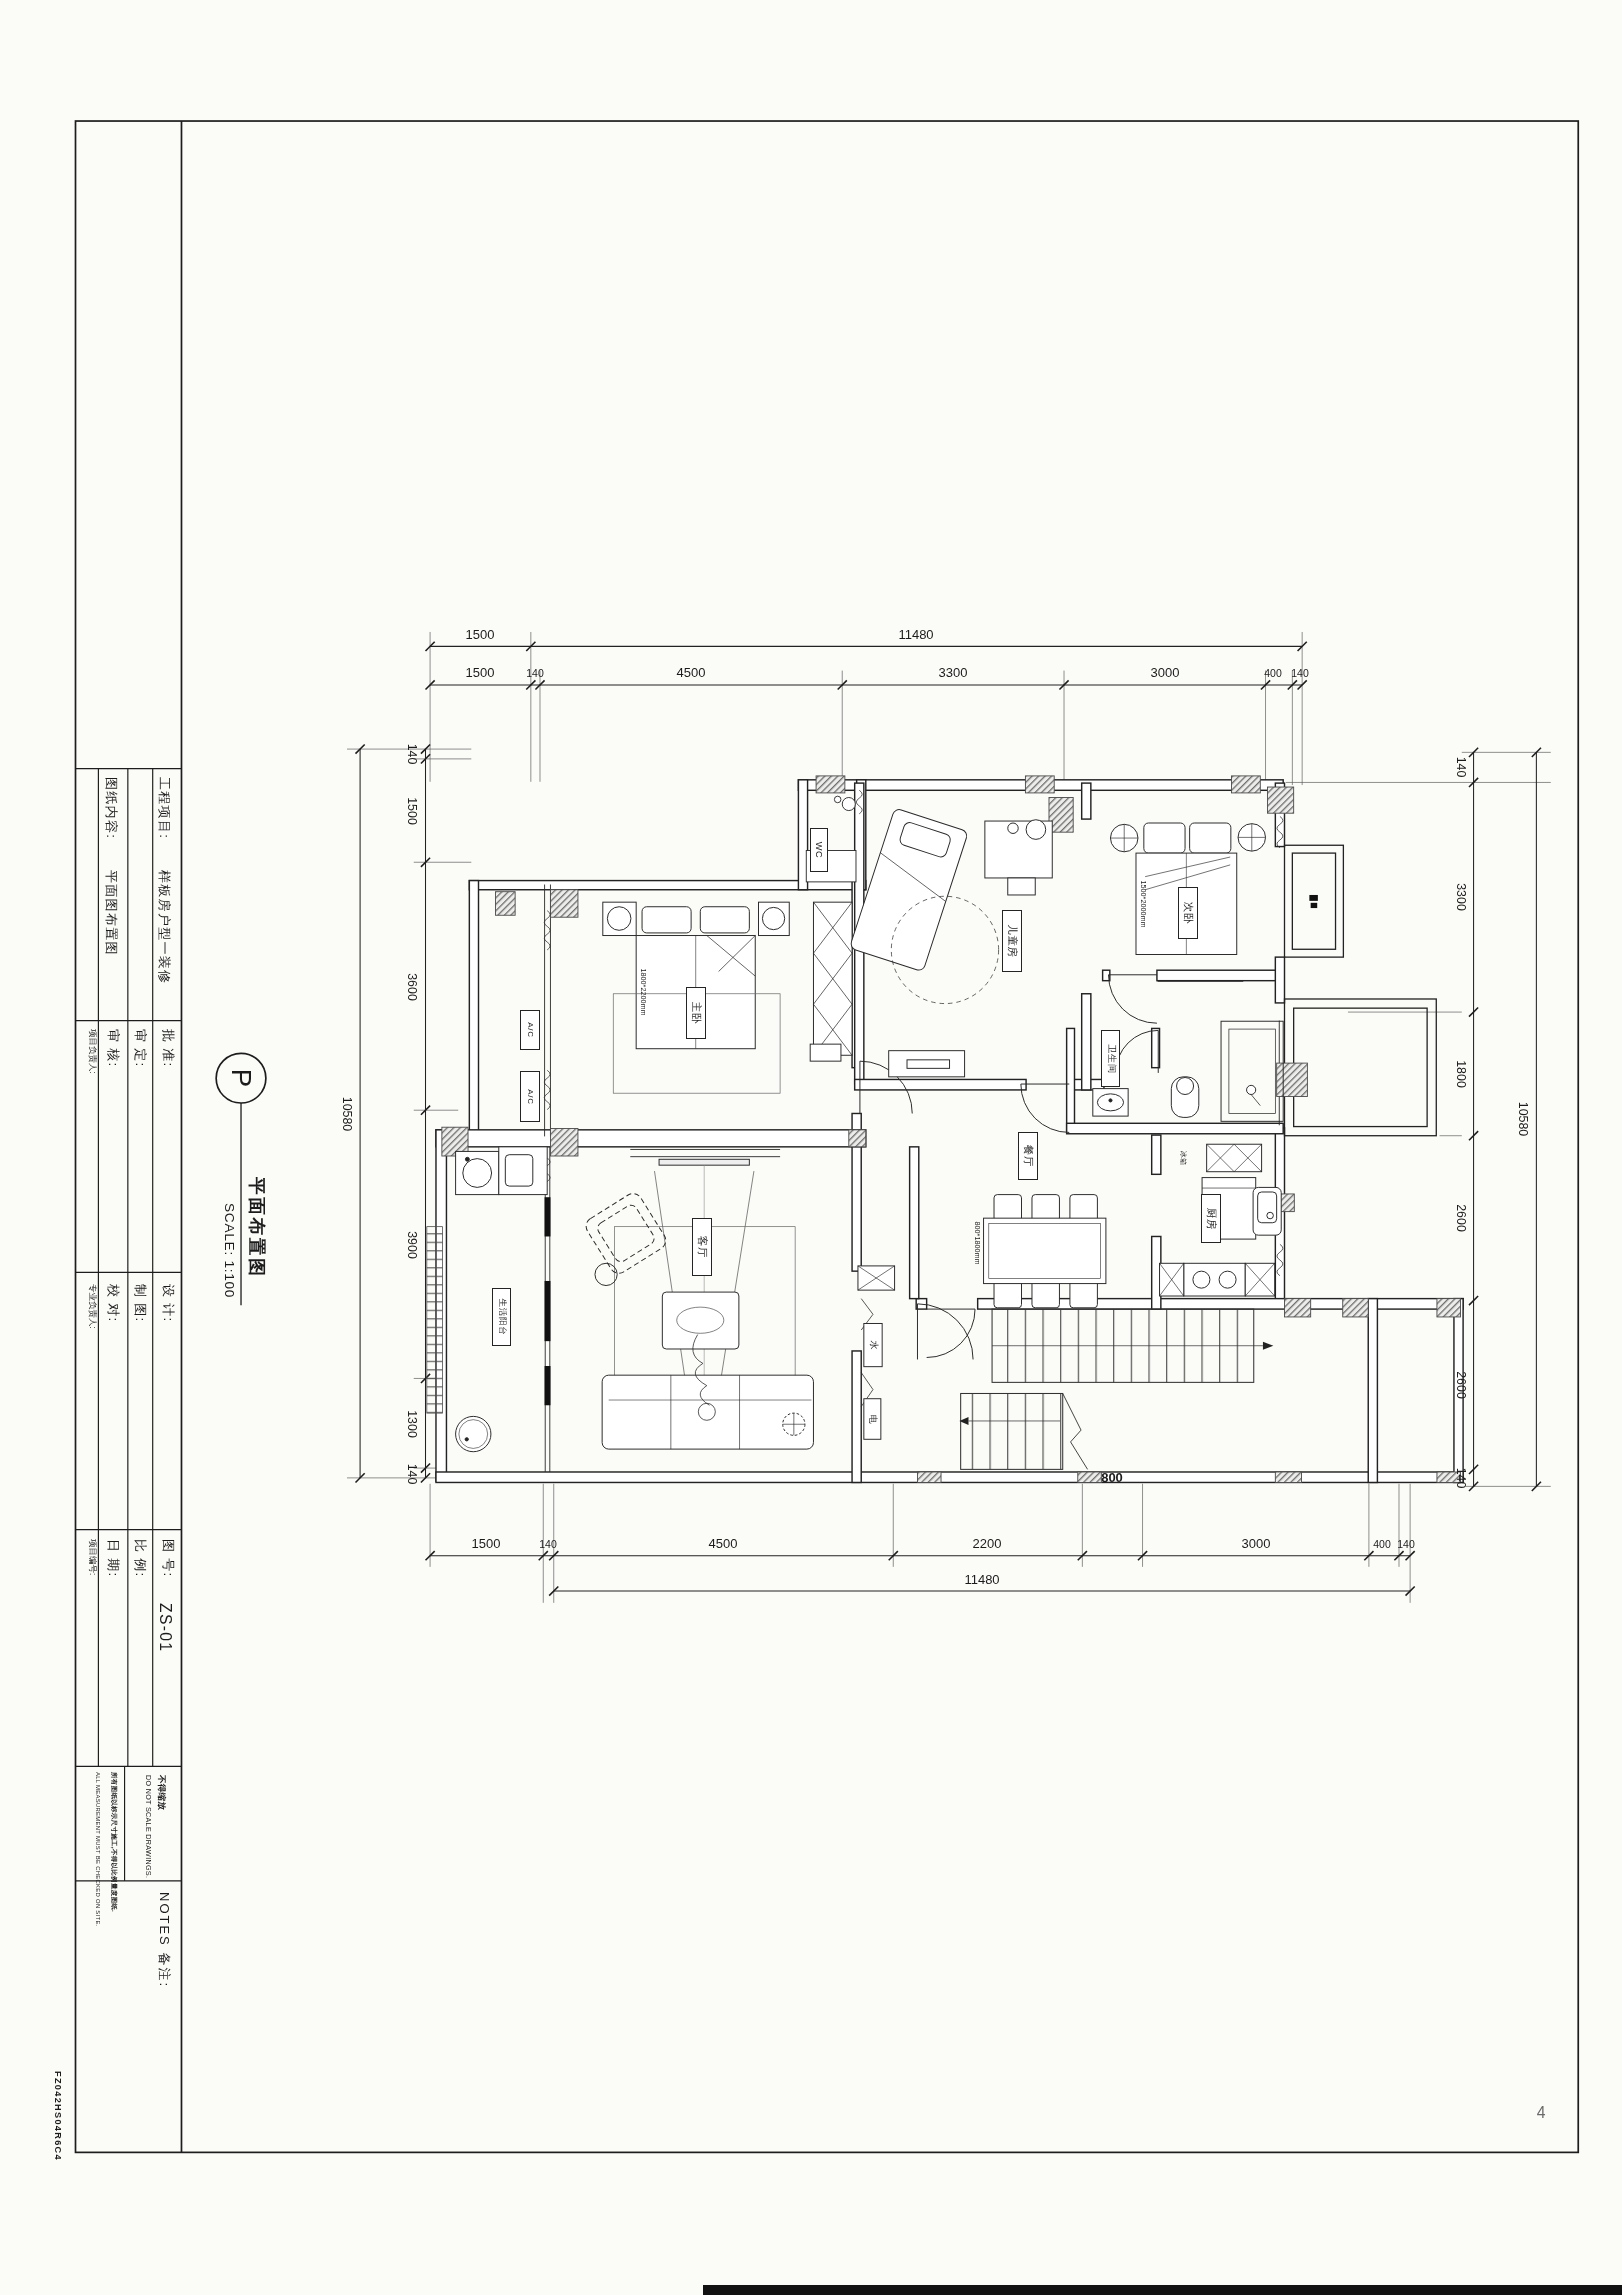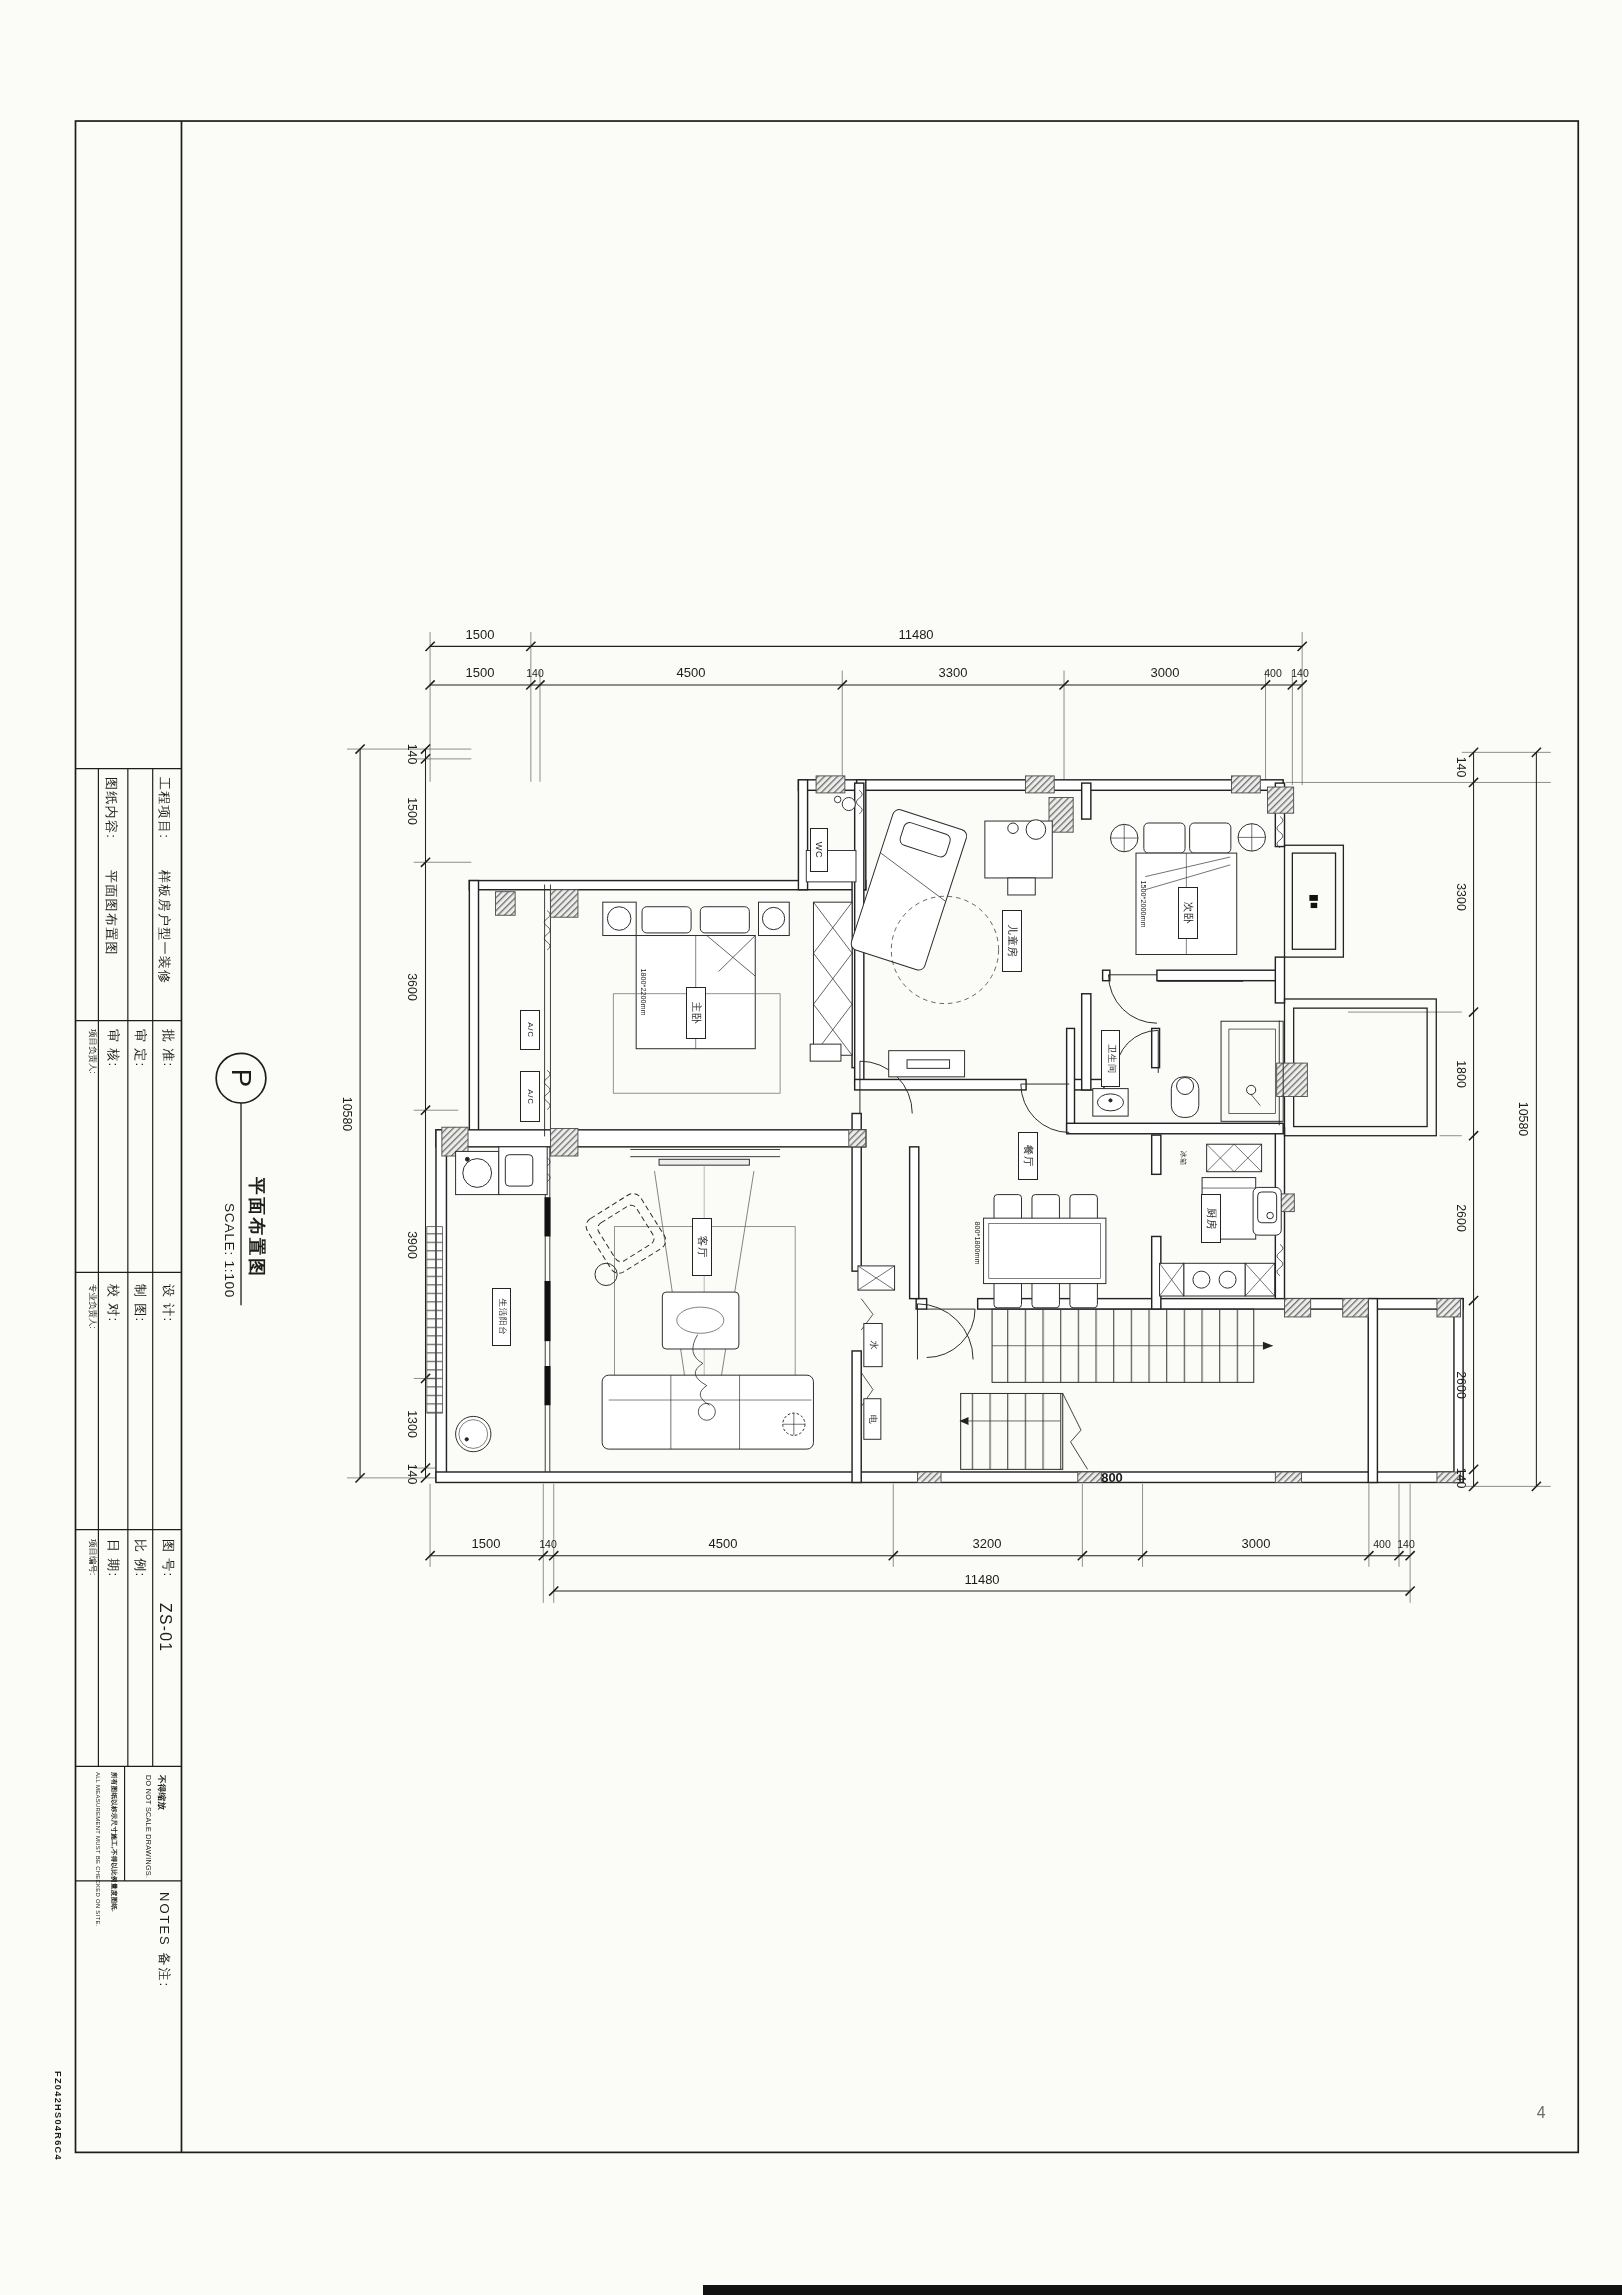--- a/index.html
+++ b/index.html
@@ -439,21 +439,21 @@
 <span class="ht small" style="left:535px;top:667px;">140</span>
 <span class="ht" style="left:691px;top:665px;">4500</span>
 <span class="ht" style="left:953px;top:665px;">3300</span>
 <span class="ht" style="left:1165px;top:665px;">3000</span>
 <span class="ht small" style="left:1273px;top:667px;">400</span>
 <span class="ht small" style="left:1300px;top:667px;">140</span>
 
 <span class="ht" style="left:486px;top:1536px;">1500</span>
 <span class="ht small" style="left:548px;top:1538px;">140</span>
 <span class="ht" style="left:723px;top:1536px;">4500</span>
-<span class="ht" style="left:987px;top:1536px;">3200</span>
+<span class="ht" style="left:987px;top:1536px;">2200</span>
 <span class="ht" style="left:1112px;top:1470px;font-weight:bold;">800</span>
 <span class="ht" style="left:1256px;top:1536px;">3000</span>
 <span class="ht small" style="left:1382px;top:1538px;">400</span>
 <span class="ht small" style="left:1406px;top:1538px;">140</span>
 <span class="ht" style="left:982px;top:1572px;">11480</span>
 
 <span class="vtc dimv tiny" style="left:412px;top:754px;">140</span>
 <span class="vtc dimv" style="left:412px;top:811px;">1500</span>
 <span class="vtc dimv" style="left:412px;top:987px;">3600</span>
 <span class="vtc dimv" style="left:412px;top:1245px;">3900</span>

